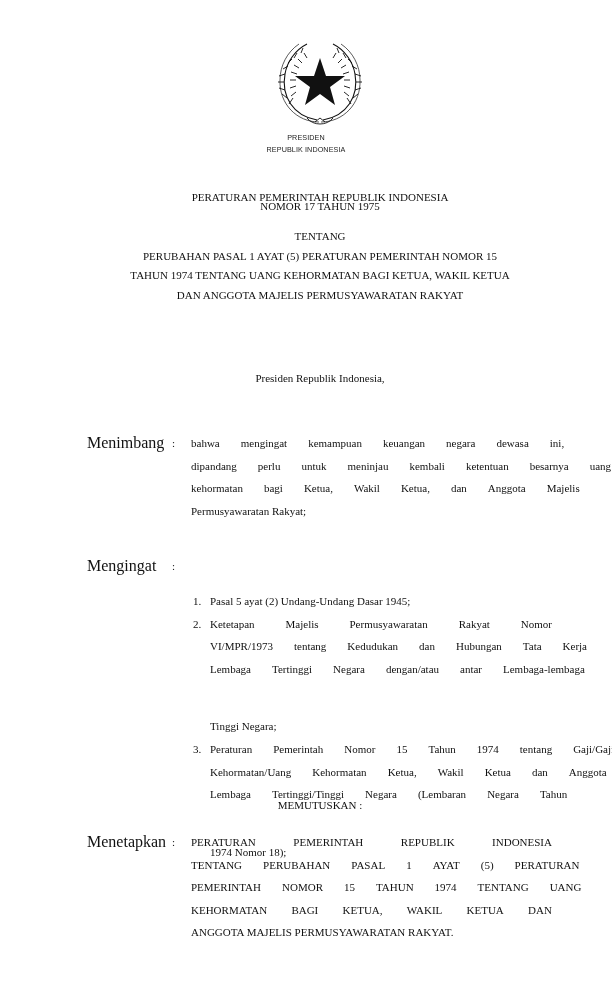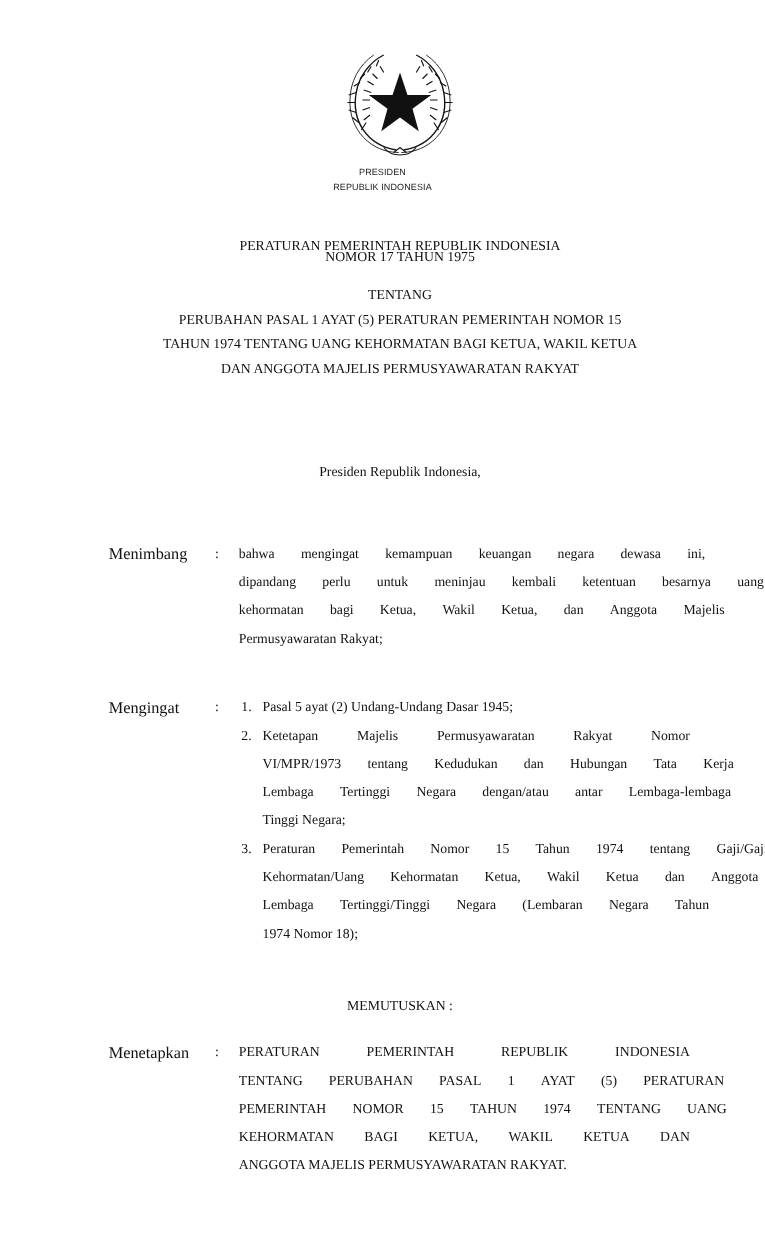--- a/index.html
+++ b/index.html
@@ -13,33 +13,33 @@
     .emblem svg { width: 86px; height: 90px; display: block; }
     .seal-line {
       position: absolute; left: 0; width: 612px; text-align: center;
       font-family: "Liberation Sans", "DejaVu Sans", sans-serif;
       font-size: 7.2px; letter-spacing: 0.1px; color: #222;
     }
     .center-line {
       position: absolute; left: 60px; width: 520px; text-align: center;
       font-size: 11px; line-height: 14px; white-space: nowrap;
     }
-    .label { position: absolute; left: 87px; font-size: 13px; line-height: 14px; }
+    .label { position: absolute; left: 87px; font-size: 16px; line-height: 14px; }
     .colon { position: absolute; left: 172px; font-size: 11px; line-height: 14px; }
     .para {
       position: absolute; left: 191px; width: 361px;
       font-size: 11px; line-height: 22.6px; text-align: justify;
     }
     .jline { display: flex; justify-content: space-between; width: 100%; gap: 21px; }
     .list { position: absolute; left: 191px; width: 361px; font-size: 11px; }
     .item { position: relative; }
     .item .num { position: absolute; left: 2px; top: 0; line-height: 22.6px; }
     .item .body { margin-left: 19px; line-height: 22.6px; }
     .item .body .jline { height: 22.6px; align-items: center; white-space: nowrap; }
-    .item .body .plain { height: 22.6px; display: flex; align-items: center; white-space: nowrap; }
+    .item .body .plain { height: 22.6px; display: flex; align-items: center; white-space: nowrap; margin-top: 35px; }
     .para .jline { height: 22.6px; align-items: center; white-space: nowrap; }
     .para .plain { height: 22.6px; display: flex; align-items: center; white-space: nowrap; }
   </style>
 </head>
 <body>
 
 <div class="page">
 
   <div class="emblem">
     <svg viewBox="0 0 86 90" xmlns="http://www.w3.org/2000/svg">

